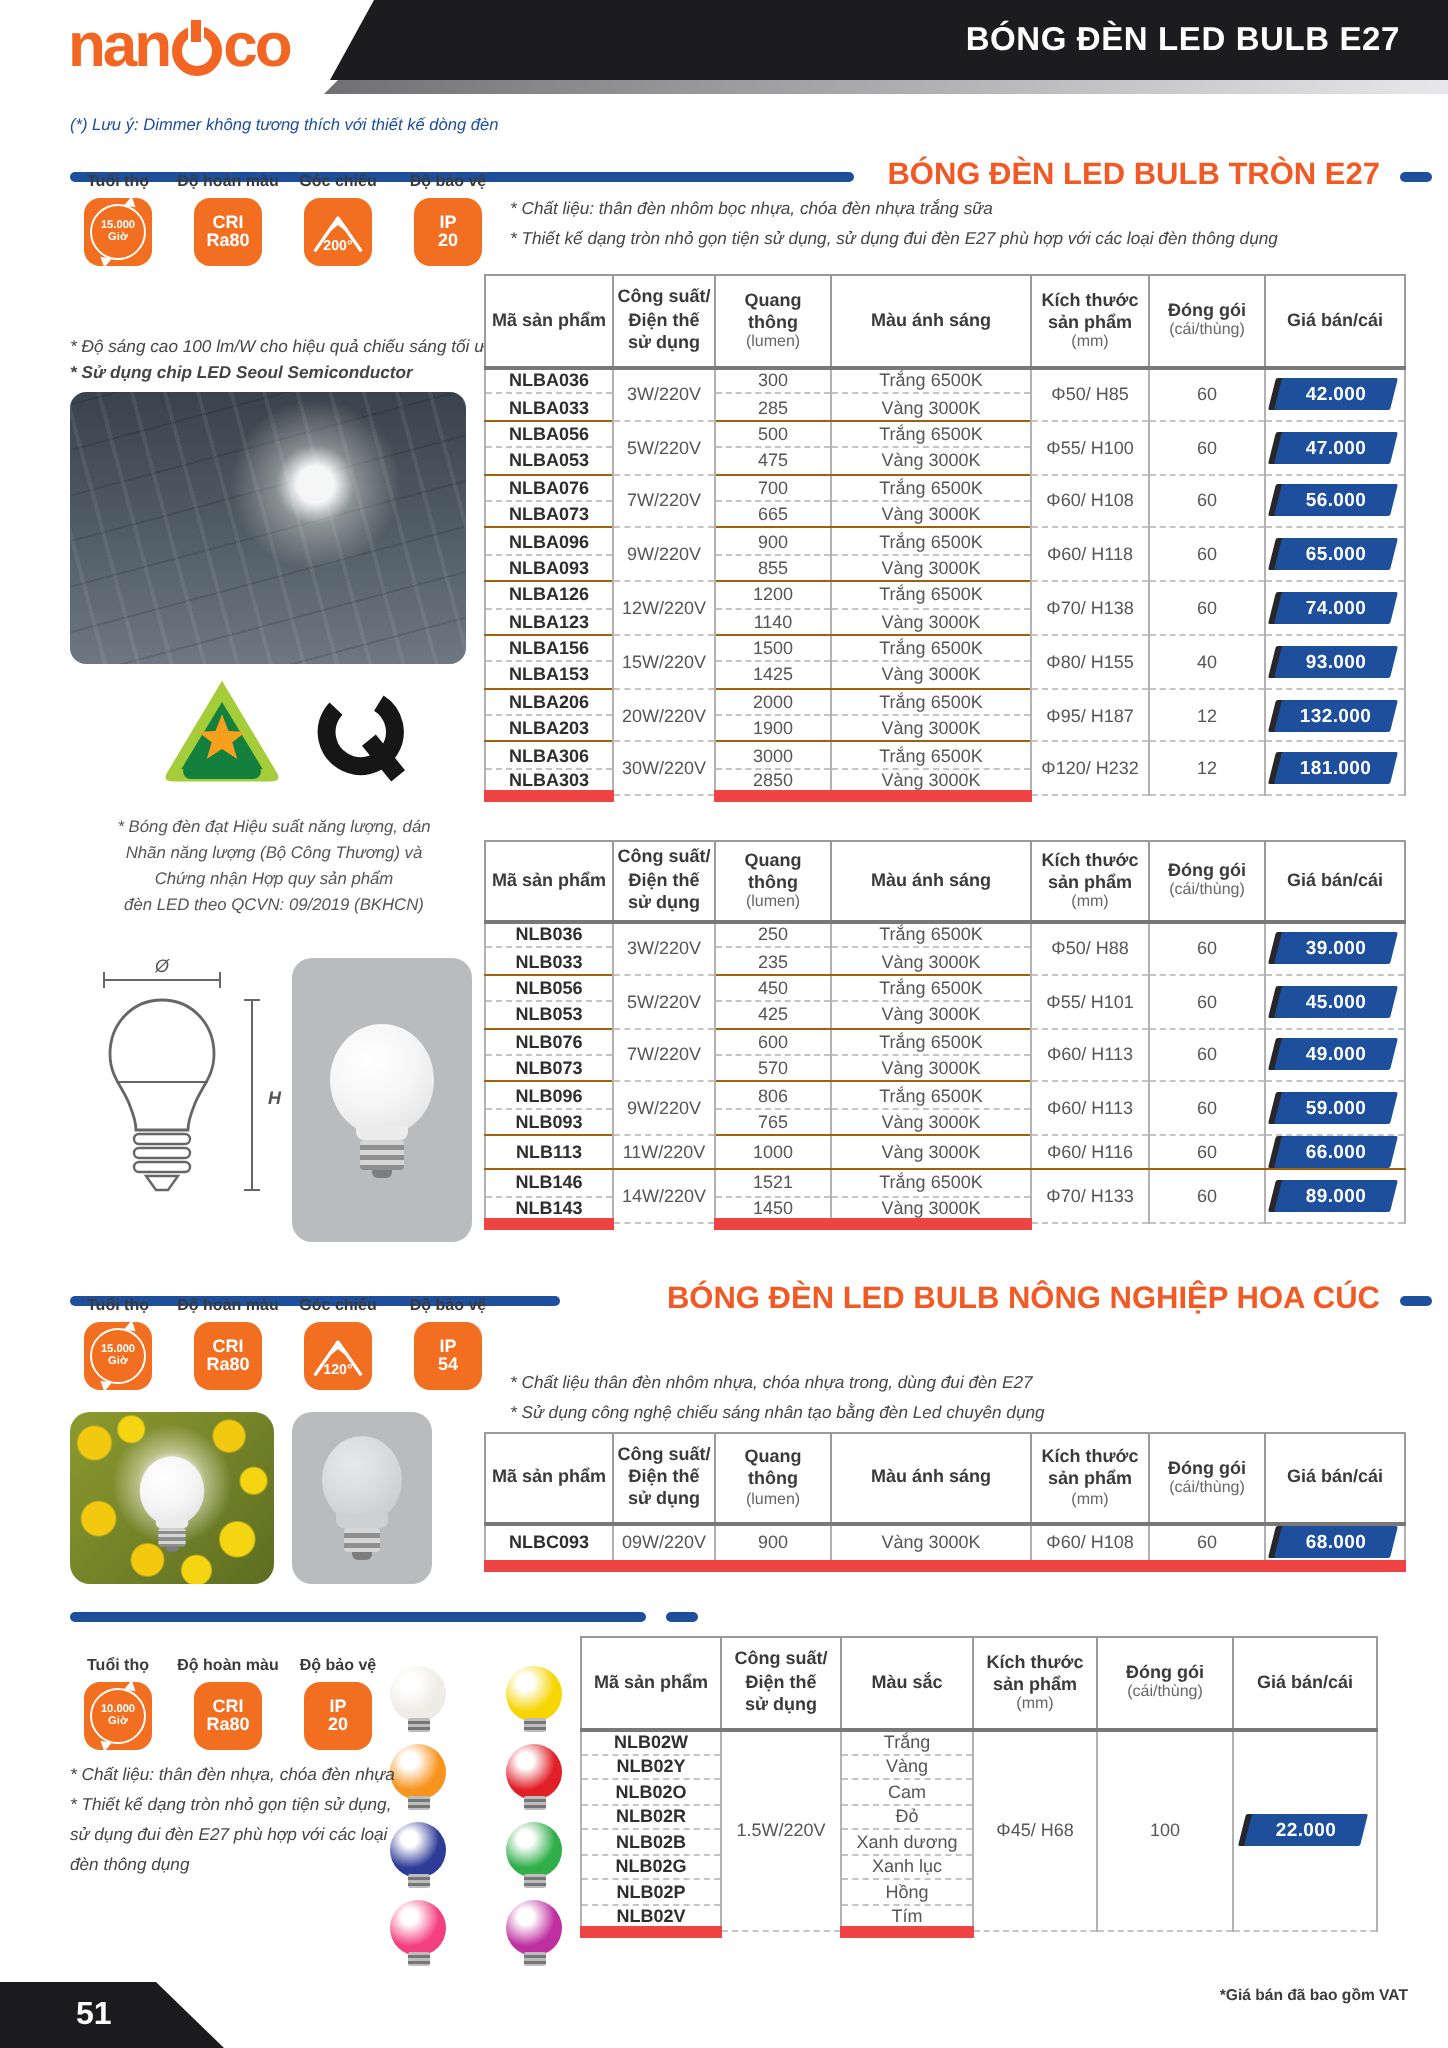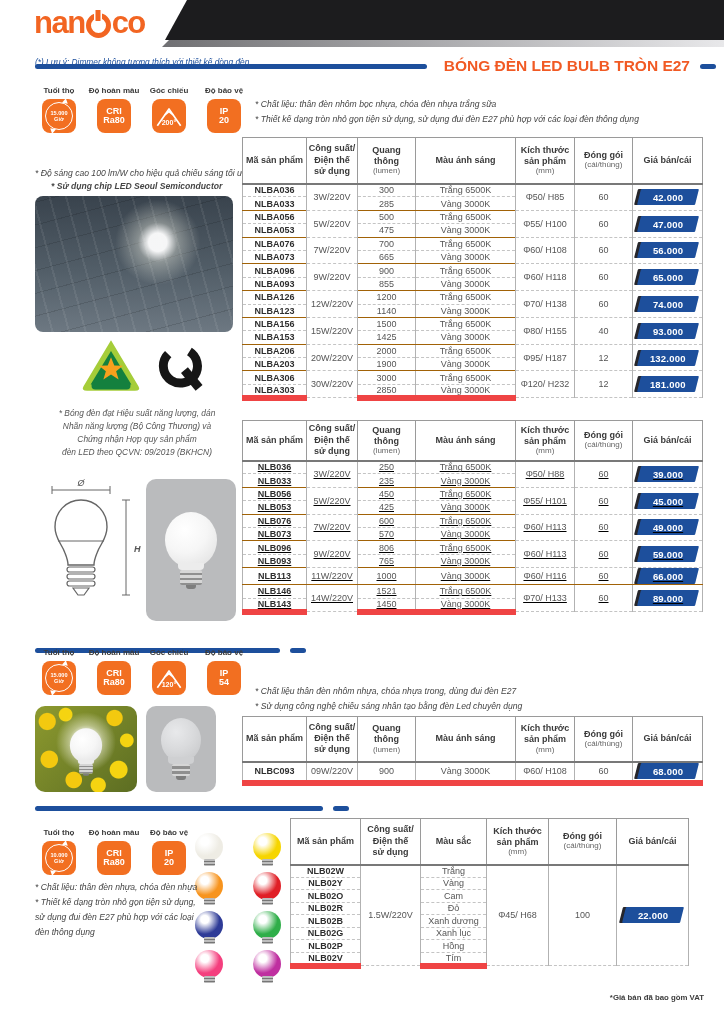--- a/index.html
+++ b/index.html
@@ -40,21 +40,21 @@
   .ring::before{content:'';position:absolute;top:-3px;right:1px;border:3px solid transparent;border-left:5px solid #fff;transform:rotate(40deg);}
   .ring::after{content:'';position:absolute;bottom:-3px;left:1px;border:3px solid transparent;border-right:5px solid #fff;transform:rotate(40deg);}
   .ring span{font-size:5.6px;font-weight:bold;color:#fff;text-align:center;line-height:1.15;white-space:pre-line;}
   .angle-svg{width:30px;height:27px;}
   .angle-svg path{fill:none;stroke:#fff;stroke-width:2;stroke-linejoin:round;}
   .angle-svg text{font-size:8.5px;font-weight:bold;fill:#fff;}
 
   
   .bullets{position:absolute;font-style:italic;font-size:8.6px;color:#454545;line-height:15px;}
   .side-notes{position:absolute;left:35px;top:167px;font-style:italic;font-size:8.6px;color:#454545;line-height:13px;}
-  .side-notes .b{font-weight:bold;margin-left:16px;}
+  .side-notes .b{font-weight:bold;}
   .cert-note{position:absolute;left:26px;top:407px;width:222px;text-align:center;font-style:italic;
              font-size:8.4px;line-height:13px;color:#555;white-space:pre-line;}
 
   
   .app-photo{position:absolute;left:35px;top:196px;width:198px;height:136px;border-radius:8px;
      background:
        radial-gradient(circle at 62% 34%, rgba(255,255,255,.95) 0 6%, rgba(255,255,240,.35) 13%, transparent 28%),
        repeating-linear-gradient(75deg, rgba(255,255,255,.07) 0 2px, transparent 2px 16px),
        repeating-linear-gradient(-15deg, rgba(0,0,0,.12) 0 1px, transparent 1px 22px),
        linear-gradient(180deg,#39434d 0%,#525e68 55%,#6d7882 100%);}
@@ -105,49 +105,50 @@
   .ptable th{border:1px solid #9a9a9a;border-bottom:2px solid #787878;padding:2px 1px;vertical-align:middle;}
   .ptable .hmain{font-size:9px;font-weight:bold;color:#3a3a3a;line-height:1.25;white-space:pre-line;}
   .ptable .hsub{font-size:8px;font-weight:normal;color:#666;line-height:1.1;}
   .ptable td{border-left:1px solid #b2b2b2;border-right:1px solid #b2b2b2;text-align:center;
              font-size:9px;color:#555;padding:0 2px;vertical-align:middle;}
   .ptable tr.gsub td{border-bottom:1px dashed #c4c4c4;}
   .ptable tr.gend td{border-bottom:1px solid #a16207;}
   .ptable tbody tr:last-child td{border-bottom:6px solid #ef4444;}
   .ptable td.code{font-weight:bold;color:#2e2e2e;}
   #table1 thead tr{height:46px;} #table1 tbody tr{height:13.4px;}
-  #table2 thead tr{height:40px;} #table2 tbody tr{height:13.4px;text-decoration:underline;}
+  #table2 thead tr{height:40px;} #table2 tbody tr{height:13.4px;}
   #table3 thead tr{height:45px;} #table3 tbody tr{height:21px;}
   #table4 thead tr{height:46px;} #table4 tbody tr{height:12.5px;}
   .price{position:relative;width:58px;height:16px;background:#1d4f9c;transform:skewX(-14deg);
          margin:0 auto;display:flex;align-items:center;justify-content:center;border-radius:1px;
          box-shadow:-3px 0 0 #26262b;}
   .price span{transform:skewX(14deg);color:#fff;font-weight:bold;font-size:9.5px;letter-spacing:.2px;}
 
   
   .pagebox{position:absolute;left:0;top:991px;width:112px;height:33px;background:#1b1b1d;
            clip-path:polygon(0 0,78px 0,112px 100%,0 100%);display:flex;align-items:center;}
   .pagebox span{color:#fff;font-weight:bold;font-size:16px;margin-left:38px;}
   .vat-note{position:absolute;right:20px;top:993px;font-size:7.8px;color:#3c3c3c;font-weight:bold;}
 </style>
 </head>
 <body>
 
 <div class="page">
 
   <div class="band-black"></div>
   <div class="band-strip"></div>
+  <div class="band-title">BÓNG ĐÈN LED BULB E27</div>
   <div class="logo">
     <span>nan</span>
       <span class="power-o"></span>
       <span>co</span>
   </div>
   <div class="top-note">(*) Lưu ý: Dimmer không tương thích với thiết kế dòng đèn</div>
 
-  <div class="title-row" style="top:58px;">
+  <div class="title-row" style="top:80px;">
     <div class="bar" style="width:392px;"></div>
     <span class="stitle">BÓNG ĐÈN LED BULB TRÒN E27</span>
     <div class="dash"></div>
   </div>
   <div class="spec-row" style="left:33px;top:86px;">
       <div class="spec-col">
         <div class="spec-label">Tuổi thọ</div>
         <div class="spec-box">
           <div class="ring">
             <span>15.000
@@ -229,20 +230,21 @@
     <div class="pbulb">
       <div class="globe"></div>
         <div class="neck"></div>
         <div class="screw"></div>
         <div class="tip"></div>
     </div>
   </div>
 
   <div class="title-row" style="top:642px;">
     <div class="bar" style="width:245px;"></div>
+    <span class="stitle">BÓNG ĐÈN LED BULB NÔNG NGHIỆP HOA CÚC</span>
     <div class="dash"></div>
   </div>
   <div class="spec-row" style="left:33px;top:648px;">
       <div class="spec-col">
         <div class="spec-label">Tuổi thọ</div>
         <div class="spec-box">
           <div class="ring">
             <span>15.000
 Giờ</span>
           </div>
@@ -831,15 +833,18 @@
           <td class="code">NLB02P</td>
           <td>Hồng</td>
         </tr>
         <tr class="gend">
           <td class="code">NLB02V</td>
           <td>Tím</td>
         </tr>
       </tbody>
     </table>
 
+  <div class="pagebox">
+    <span>51</span>
+  </div>
   <div class="vat-note">*Giá bán đã bao gồm VAT</div>
 
 </div>
 
 </body></html>

